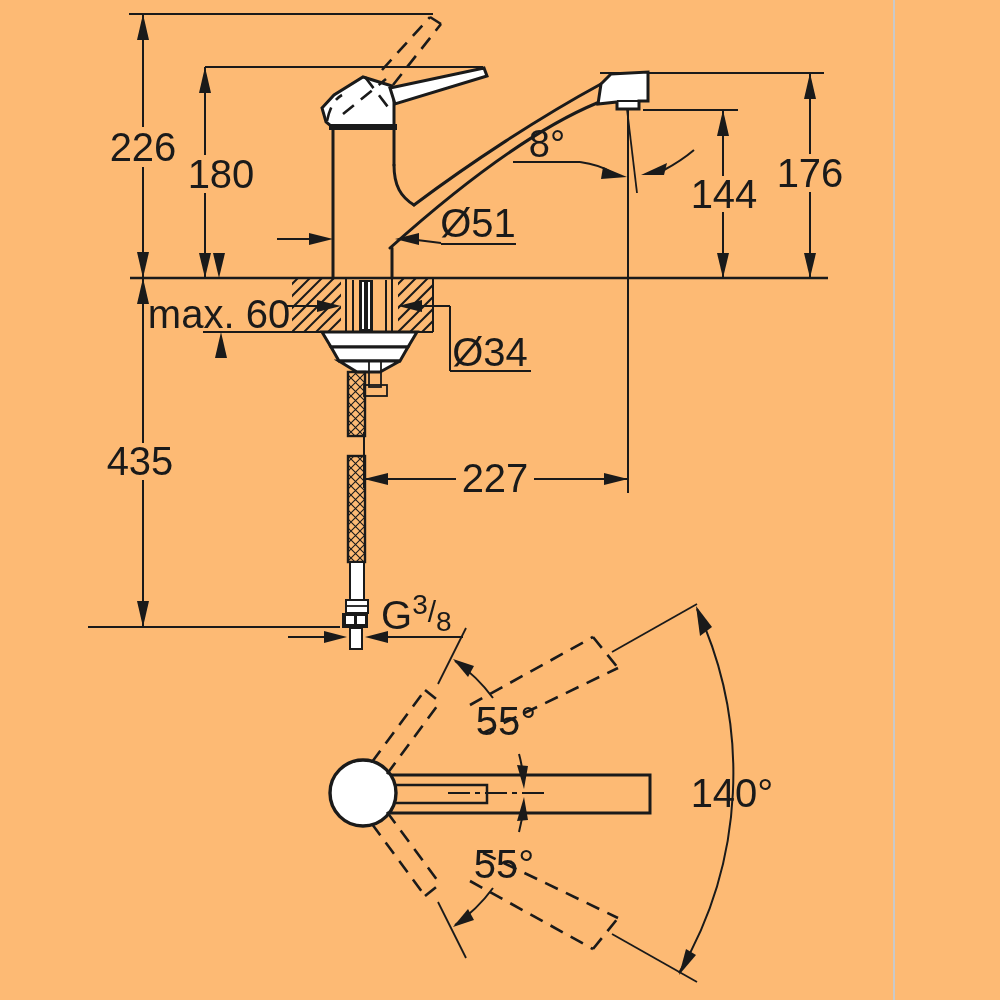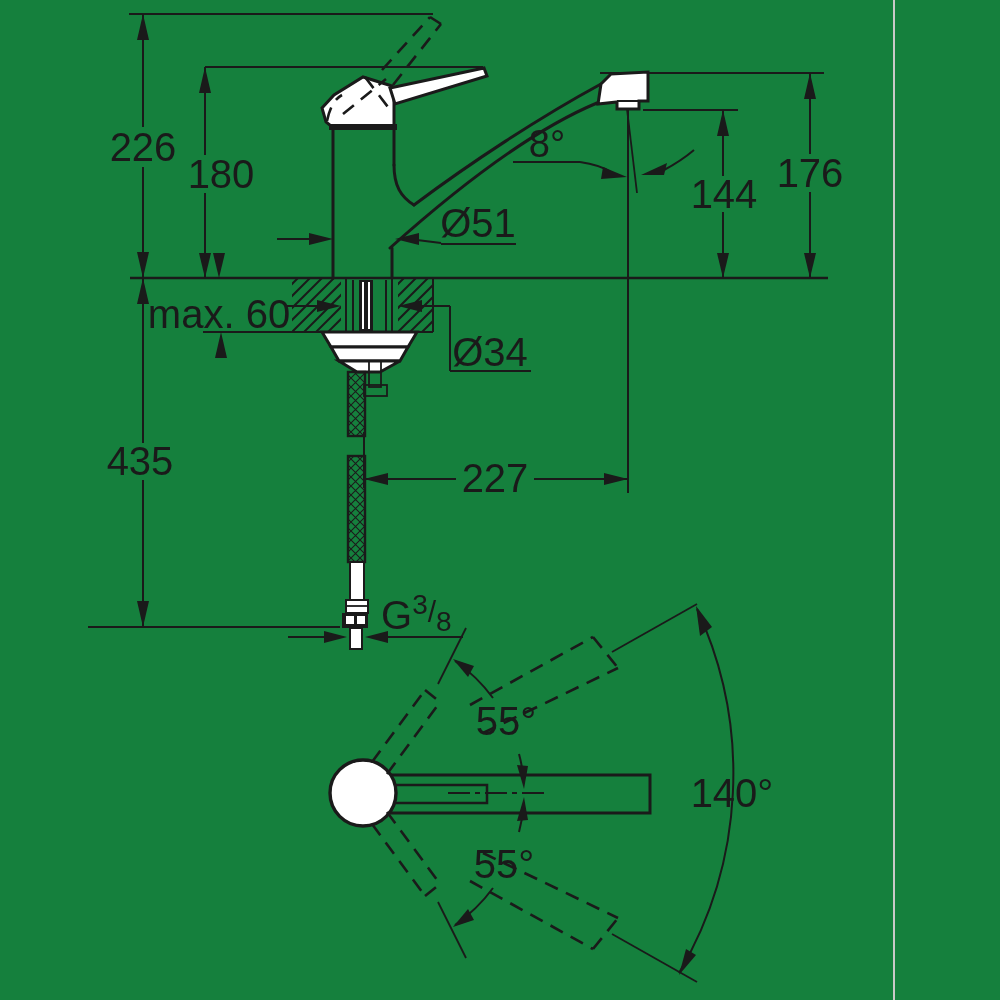--- a/index.html
+++ b/index.html
@@ -1,16 +1,16 @@
 <!DOCTYPE html>
 <html><head>
 <meta charset="utf-8">
 <style>
   html,body{margin:0;padding:0;background:#ffffff;}
-  .stage{position:relative;width:1000px;height:1000px;background:#15803d;overflow:hidden;
+  .stage{position:relative;width:1000px;height:1000px;background:#fdba74;overflow:hidden;
          font-family:"Liberation Sans", sans-serif;}
   svg{position:absolute;left:0;top:0;}
   text{fill:#1a1a1a;font-family:"Liberation Sans", sans-serif;}
   .dimtxt{font-size:40px;}
   .smtxt{font-size:38px;}
   .obj{stroke:#1a1a1a;stroke-width:3;fill:none;stroke-linecap:round;}
   .objf{stroke:#1a1a1a;stroke-width:3;fill:#ffffff;}
   .dim{stroke:#1a1a1a;stroke-width:2;fill:none;stroke-linecap:butt;}
   .thin{stroke:#1a1a1a;stroke-width:1.8;fill:none;}
   .arr{fill:#1a1a1a;stroke:none;}

